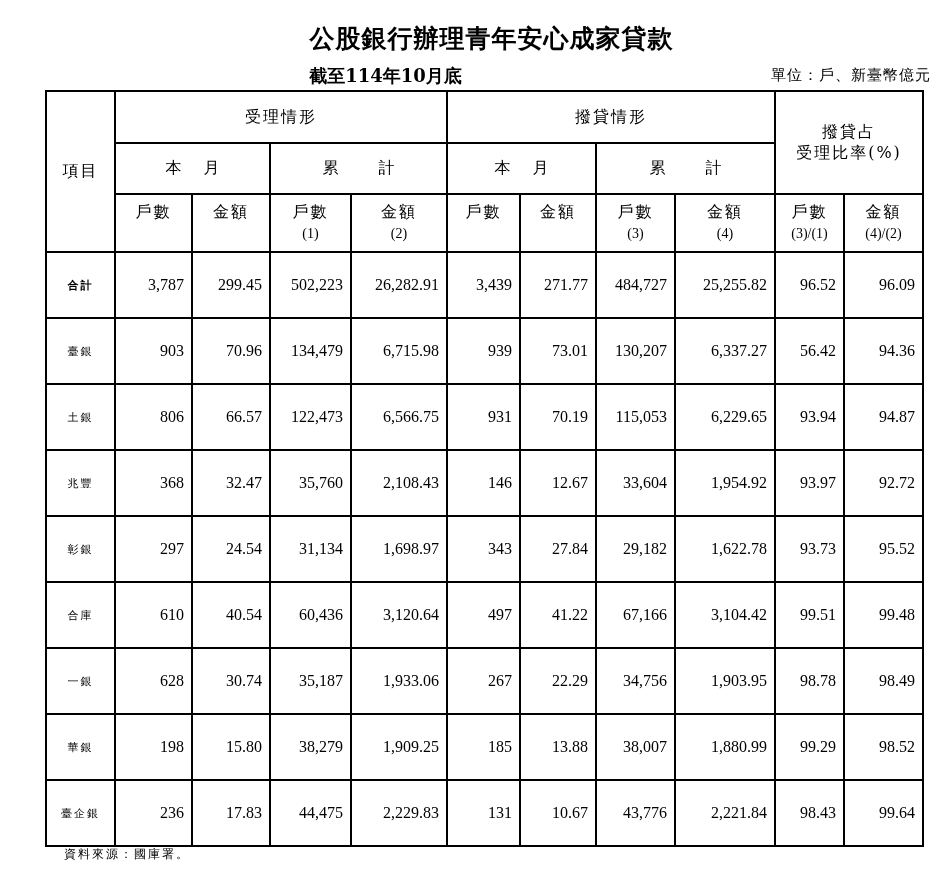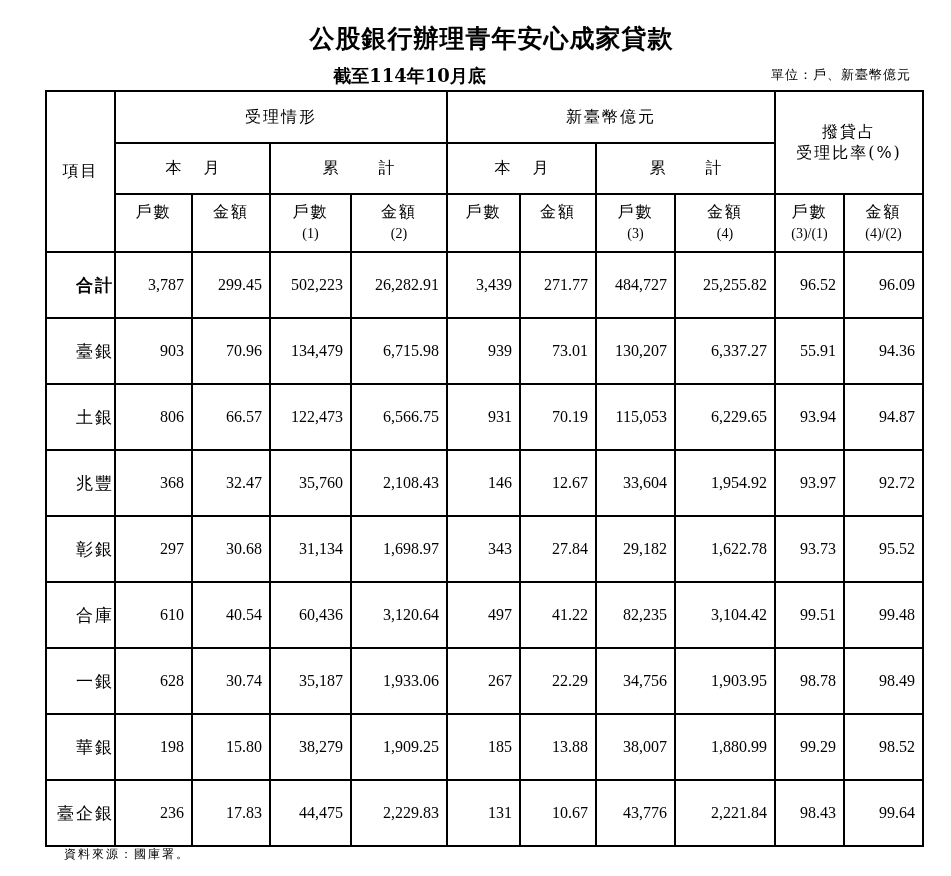--- a/index.html
+++ b/index.html
@@ -1,35 +1,35 @@
 <!DOCTYPE html>
 <html><head>
 <meta charset="utf-8">
 <style>
   html, body { margin: 0; padding: 0; background: #ffffff; }
   body { width: 951px; height: 876px; position: relative; overflow: hidden;
          font-family: "DejaVu Serif", "Liberation Serif", serif; color: #000; }
   .title { position: absolute; left: 16px; top: 22px; width: 951px; text-align: center;
            font-size: 25px; font-weight: bold; letter-spacing: 1px; }
   .subtitle { position: absolute; left: 0; top: 64px; width: 771px; text-align: center;
-              font-size: 18px; font-weight: bold; margin-left: 24px; }
-  .unit { position: absolute; right: 40px; top: 66px; font-size: 13px; letter-spacing: 1px; }
+              font-size: 18px; font-weight: bold; }
+  .unit { position: absolute; right: 20px; top: 66px; font-size: 15px; letter-spacing: 1px; }
   table { position: absolute; left: 45px; top: 90px; border-collapse: collapse; table-layout: fixed; }
   td, th { border: 2.5px solid #000; padding: 0; font-weight: normal; }
   th { text-align: center; font-size: 16px; letter-spacing: 2px; }
   .h1 th { height: 50px; }
   .h2 th { height: 49px; margin-left: 24px; }
   .h3 th { height: 50px; vertical-align: top; padding-top: 6px; line-height: 22px; margin-left: 36px; }
   .sub { display: block; font-size: 14px; letter-spacing: 0; font-family: "Liberation Serif", serif; }
   .spaced { letter-spacing: 22px; padding-left: 22px; }
   .spaced2 { letter-spacing: 40px; padding-left: 40px; }
   td { text-align: right; padding-right: 7px; font-size: 16px; height: 64px;
        font-family: "Liberation Serif", serif; }
-  td.label { text-align: right; padding-right: 0; font-family: Liberation Sans, sans-serif;
-             letter-spacing: 2px; font-size: 17px; }
+  td.label { text-align: center; padding-right: 0; font-family: Liberation Sans, sans-serif;
+             letter-spacing: 2px; font-size: 11px; }
   tr.total td { font-weight: normal; }
   tr.total td.label { font-weight: bold; }
   .source { position: absolute; left: 64px; top: 846px; font-size: 12px; letter-spacing: 2px; }
 </style>
 </head>
 <body>
 
 <div class="title">公股銀行辦理青年安心成家貸款</div>
 <div class="subtitle">截至114年10月底</div>
 <div class="unit">單位：戶、新臺幣億元</div>
@@ -45,21 +45,21 @@
       <col style="width:76px">
       <col style="width:79px">
       <col style="width:100px">
       <col style="width:69px">
       <col style="width:79px">
   </colgroup>
   <thead>
     <tr class="h1">
       <th rowspan="3">項目</th>
       <th colspan="4">受理情形</th>
-      <th colspan="4">新臺幣億元</th>
+      <th colspan="4">撥貸情形</th>
       <th colspan="2" rowspan="2">
         <span>撥貸占</span><br>
         <span>受理比率(%)</span>
       </th>
     </tr>
     <tr class="h2">
       <th colspan="2"><span class="spaced">本月</span></th>
       <th colspan="2"><span class="spaced2">累計</span></th>
       <th colspan="2"><span class="spaced">本月</span></th>
       <th colspan="2"><span class="spaced2">累計</span></th>
@@ -94,21 +94,21 @@
       <tr>
         <td class="label">臺銀</td>
         <td>903</td>
         <td>70.96</td>
         <td>134,479</td>
         <td>6,715.98</td>
         <td>939</td>
         <td>73.01</td>
         <td>130,207</td>
         <td>6,337.27</td>
-        <td>55.91</td>
+        <td>56.42</td>
         <td>94.36</td>
       </tr>
       <tr>
         <td class="label">土銀</td>
         <td>806</td>
         <td>66.57</td>
         <td>122,473</td>
         <td>6,566.75</td>
         <td>931</td>
         <td>70.19</td>
@@ -126,39 +126,39 @@
         <td>146</td>
         <td>12.67</td>
         <td>33,604</td>
         <td>1,954.92</td>
         <td>93.97</td>
         <td>92.72</td>
       </tr>
       <tr>
         <td class="label">彰銀</td>
         <td>297</td>
-        <td>30.68</td>
+        <td>24.54</td>
         <td>31,134</td>
         <td>1,698.97</td>
         <td>343</td>
         <td>27.84</td>
         <td>29,182</td>
         <td>1,622.78</td>
         <td>93.73</td>
         <td>95.52</td>
       </tr>
       <tr>
         <td class="label">合庫</td>
         <td>610</td>
         <td>40.54</td>
         <td>60,436</td>
         <td>3,120.64</td>
         <td>497</td>
         <td>41.22</td>
-        <td>82,235</td>
+        <td>67,166</td>
         <td>3,104.42</td>
         <td>99.51</td>
         <td>99.48</td>
       </tr>
       <tr>
         <td class="label">一銀</td>
         <td>628</td>
         <td>30.74</td>
         <td>35,187</td>
         <td>1,933.06</td>

